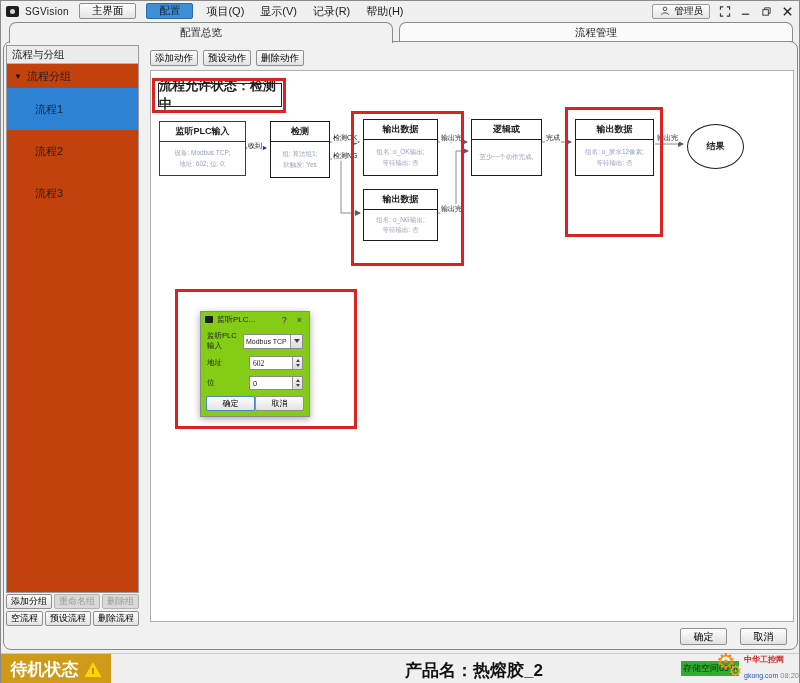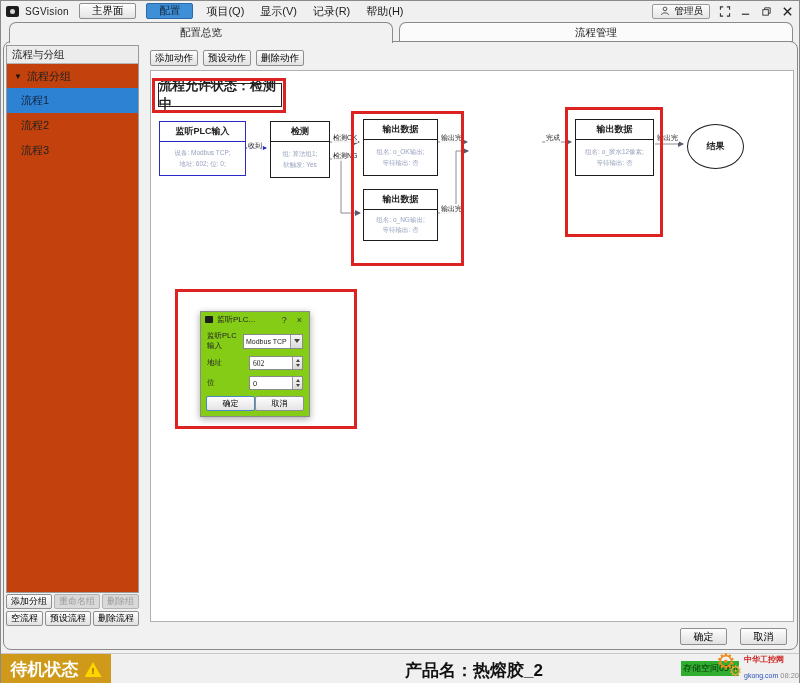--- a/index.html
+++ b/index.html
@@ -75,22 +75,22 @@
   .side-header {
     height:18px; background:#ececec; border-bottom:1px solid #b5b5b5;
     font-size:10.5px; display:flex; align-items:center; padding:0 5px;
   }
   .tree-group {
     height:24px; display:flex; align-items:center; gap:5px;
     padding-left:7px; font-size:11px;
   }
   .expander { font-size:8px; color:#111; }
   .tree-item {
-    height:25px; display:flex; align-items:center;
-    padding-left:14px; font-size:11px; cursor:default;
+    height:42px; display:flex; align-items:center;
+    padding-left:28px; font-size:11px; cursor:default;
   }
   .tree-item.selected { background:var(--selected,#2e82d4); color:#10243f; }
   .side-btn-row {
     position:absolute; left:2px; display:flex; gap:2px;
   }
   .row1 { top:552px; } .row2 { top:569px; }
   .s-btn {
     height:15px; padding:0 4px; font-size:9px;
     border:1px solid #8f8f8f; border-radius:2px;
     background:linear-gradient(#fdfdfd,#e2e2e2); font-family:inherit;
@@ -365,20 +365,26 @@
         </div>
 
         <div class="node" style="left:212px;top:118px;width:75px;height:52px">
           <div class="node-title">输出数据</div>
           <div class="node-body">
             <div>组名: o_NG输出;</div>
             <div>等待输出: 否</div>
           </div>
         </div>
 
+        <div class="node" style="left:320px;top:48px;width:71px;height:57px">
+          <div class="node-title">逻辑或</div>
+          <div class="node-body">
+            <div>至少一个动作完成,</div>
+          </div>
+        </div>
 
         <div class="node" style="left:424px;top:48px;width:79px;height:57px">
           <div class="node-title">输出数据</div>
           <div class="node-body">
             <div>组名: o_胶水12像素;</div>
             <div>等待输出: 否</div>
           </div>
         </div>
 
         <div class="node-end">结果</div>

